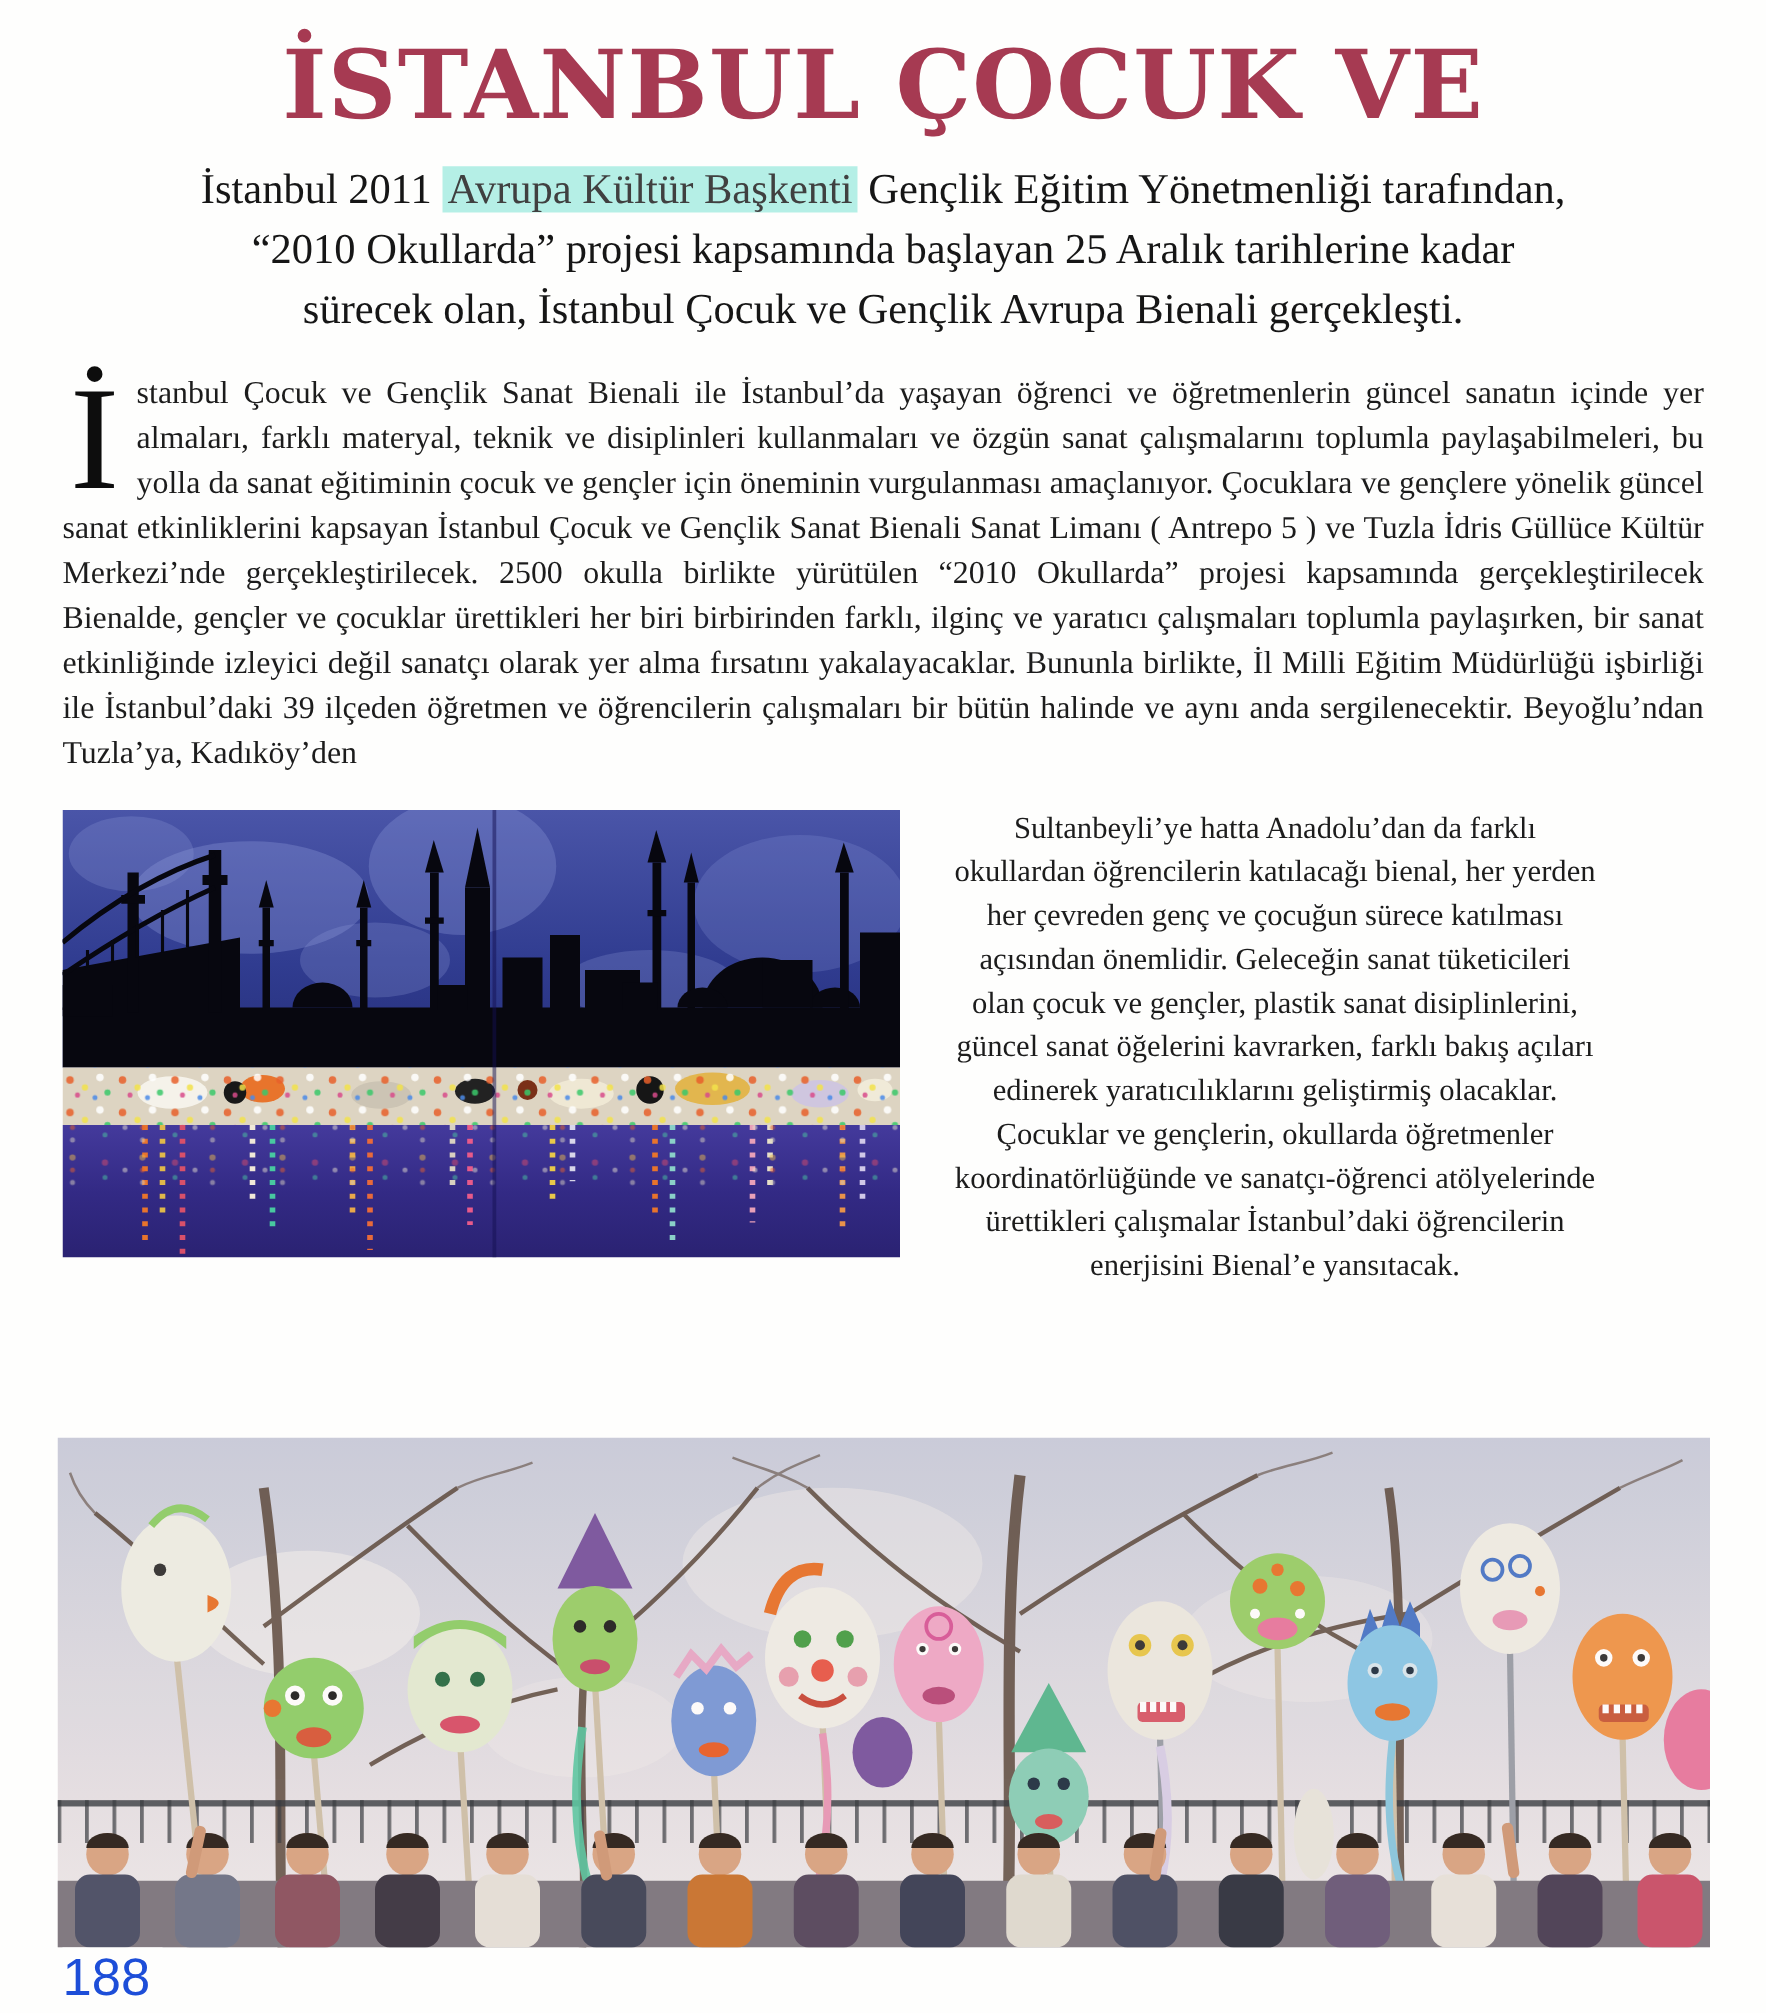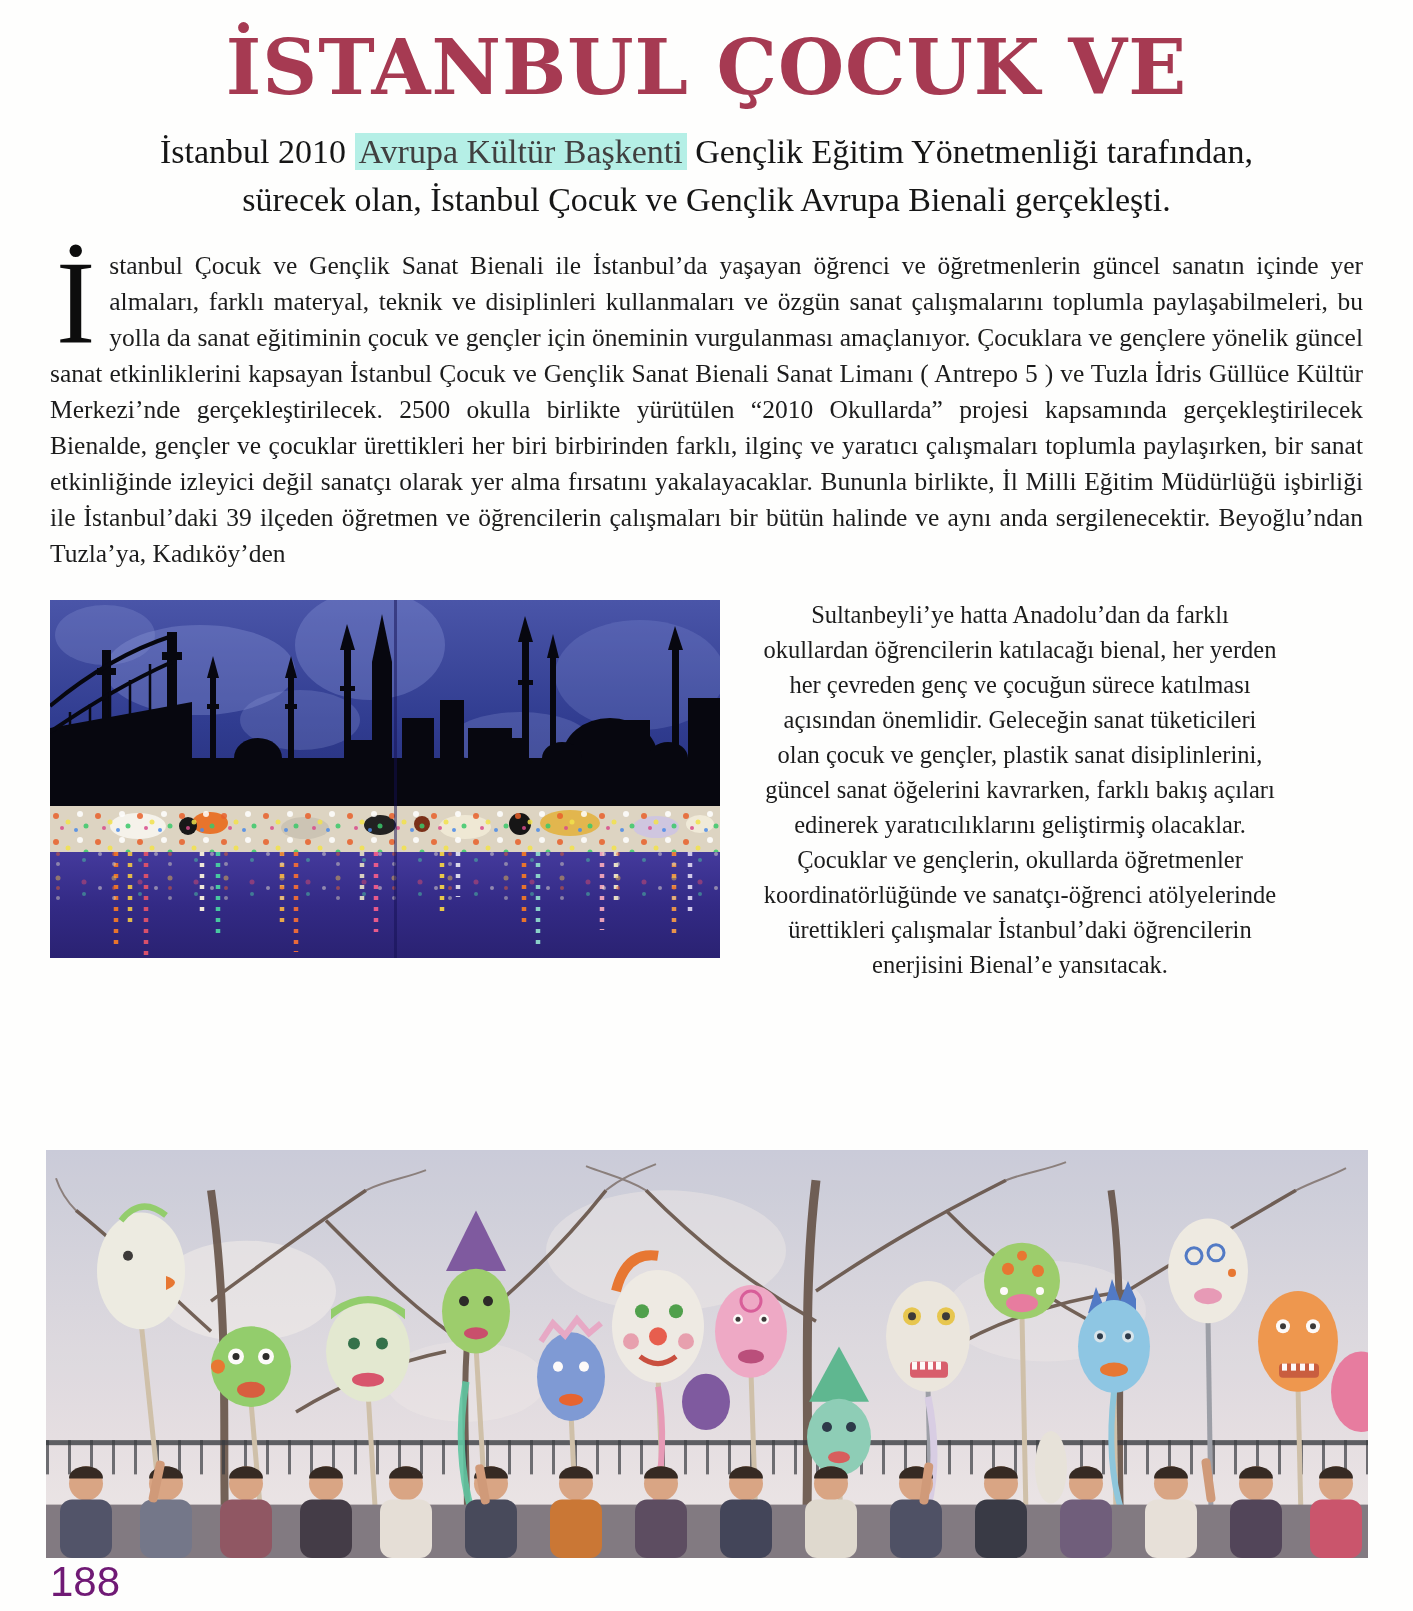--- a/index.html
+++ b/index.html
@@ -22,34 +22,35 @@
   .media-row { display:flex; align-items:flex-start; }
   figure { margin:0; }
   .skyline-figure { flex:0 0 670px; width:670px; margin-top:28px; }
   .skyline-figure svg { display:block; }
   .column { width:520px; margin-left:40px; font-size:24.5px; line-height:35px; text-align:center; }
 
   .photo-figure { position:absolute; left:46px; top:1150px; width:1322px; height:408px; }
   .photo-figure svg { display:block; }
 
   .page-number { position:absolute; left:50px; top:1558px; font-family:"Liberation Sans", sans-serif;
-                 font-size:42px; color:#701a75; background:#fefefd; padding-right:10px; }
+                 font-size:42px; color:#1d4ed8; background:#fefefd; padding-right:10px; }
 </style>
 </head>
 <body>
 
 <div class="page">
   <div class="content">
 
     <h1 class="title">
       <span class="t-line">İSTANBUL ÇOCUK VE</span>
     </h1>
 
     <p class="subtitle">
-      <span class="sub-line"><span>İstanbul 2010 </span><mark class="hl">Avrupa Kültür Başkenti</mark><span> Gençlik Eğitim Yönetmenliği tarafından,</span></span>
+      <span class="sub-line"><span>İstanbul 2011 </span><mark class="hl">Avrupa Kültür Başkenti</mark><span> Gençlik Eğitim Yönetmenliği tarafından,</span></span>
+      <span class="sub-line">“2010 Okullarda” projesi kapsamında başlayan 25 Aralık tarihlerine kadar</span>
       <span class="sub-line">sürecek olan, İstanbul Çocuk ve Gençlik Avrupa Bienali gerçekleşti.</span>
     </p>
 
     <div class="article">
       <p class="lead"><span class="dropcap">İ</span><span>stanbul Çocuk ve Gençlik Sanat Bienali ile İstanbul’da yaşayan öğrenci ve öğretmenlerin güncel sanatın içinde yer almaları, farklı materyal, teknik ve disiplinleri kullanmaları ve özgün sanat çalışmalarını toplumla paylaşabilmeleri, bu yolla da sanat eğitiminin çocuk ve gençler için öneminin vurgulanması amaçlanıyor. Çocuklara ve gençlere yönelik güncel sanat etkinliklerini kapsayan İstanbul Çocuk ve Gençlik Sanat Bienali Sanat Limanı ( Antrepo 5 ) ve Tuzla İdris Güllüce Kültür Merkezi’nde gerçekleştirilecek. 2500 okulla birlikte yürütülen “2010 Okullarda” projesi kapsamında gerçekleştirilecek Bienalde, gençler ve çocuklar ürettikleri her biri birbirinden farklı, ilginç ve yaratıcı çalışmaları toplumla paylaşırken, bir sanat etkinliğinde izleyici değil sanatçı olarak yer alma fırsatını yakalayacaklar. Bununla birlikte, İl Milli Eğitim Müdürlüğü işbirliği ile İstanbul’daki 39 ilçeden öğretmen ve öğrencilerin çalışmaları bir bütün halinde ve aynı anda sergilenecektir. Beyoğlu’ndan Tuzla’ya, Kadıköy’den</span></p>
 
       <div class="media-row">
         <figure class="skyline-figure">
 
           <svg width="670" height="358" viewBox="0 0 670 358">

